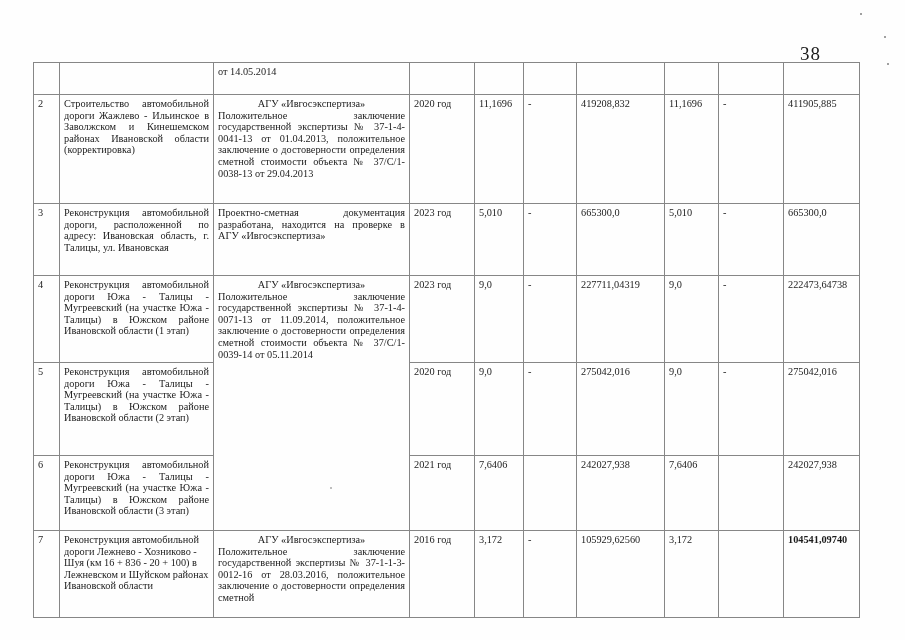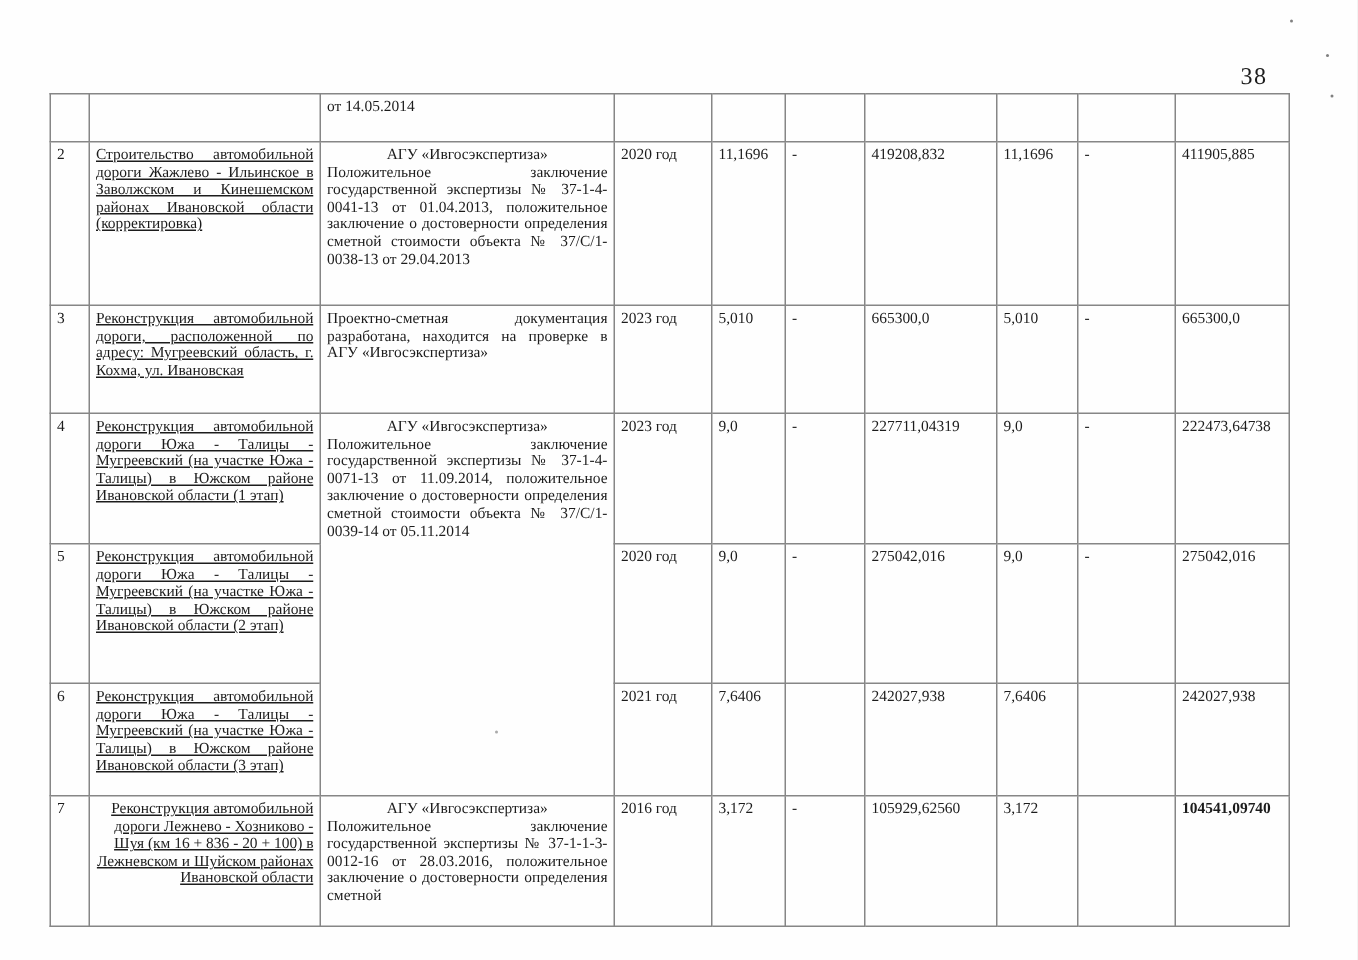--- a/index.html
+++ b/index.html
@@ -1,36 +1,36 @@
 <!DOCTYPE html>
 <html><head>
 <meta charset="utf-8">
 <style>
   html,body{margin:0;padding:0;background:#e9e9e9;}
   .page{
     position:relative;width:905px;height:640px;background:#fefefe;overflow:hidden;
     font-family:"Liberation Serif","DejaVu Serif",serif;color:#1c1c1c;
   }
   .page-number{
-    position:absolute;top:43px;left:827px;font-size:16px;letter-spacing:1px;
+    position:absolute;top:43px;left:800px;font-size:19px;letter-spacing:1px;
   }
   .speck{position:absolute;width:2px;height:2px;border-radius:50%;background:#555;opacity:.75;}
   table.doc{
     position:absolute;left:33px;top:62px;width:826px;
     border-collapse:collapse;table-layout:fixed;
   }
   table.doc td{
     border:1px solid #868686;vertical-align:top;overflow:hidden;
     font-size:10.3px;line-height:11.6px;padding:3px 4px 1px 4px;
   }
   tr.r0{height:32px} tr.r1{height:109px} tr.r2{height:72px} tr.r3{height:87px}
   tr.r4{height:93px} tr.r5{height:75px} tr.r6{height:87px}
   td.c-num{text-align:left;padding-left:5px;}
-  td.c-name{text-align:justify;text-decoration:underline;}
-  td.c-name.left{text-align:right;}
+  td.c-name{text-align:justify;}
+  td.c-name.left{text-align:left;}
   td.c-exp{text-align:justify;padding-left:5px;padding-right:5px;}
   td.c-year,td.c-pct,td.c-dash,td.c-amt{text-align:left;font-size:10.6px;padding-top:4px;}
   td.c-amt.bold{font-weight:700;}
   .clip{overflow:hidden;}
   .r0 .clip{max-height:27px}
   .r1 .clip{max-height:103px}
   .r2 .clip{max-height:66px}
   .r3 .clip{max-height:81px}
   .r4 .clip{max-height:87px}
   .r5 .clip{max-height:69px}
@@ -100,21 +100,21 @@
         <td class="c-dash">-</td>
         <td class="c-amt">419208,832</td>
         <td class="c-pct">11,1696</td>
         <td class="c-dash">-</td>
         <td class="c-amt">411905,885</td>
       </tr>
 
       <tr class="r2">
         <td class="c-num">3</td>
         <td class="c-name">
-            <div class="clip">Реконструкция автомобильной дороги, расположенной по адресу: Мугреевский область, г. Кохма, ул. Ивановская</div>
+            <div class="clip">Реконструкция автомобильной дороги, расположенной по адресу: Ивановская область, г. Талицы, ул. Ивановская</div>
           </td>
         <td class="c-exp">
           <div class="clip">
 
             <div>Проектно-сметная документация разработана, находится на проверке в АГУ «Ивгосэкспертиза»</div>
           </div>
         </td>
         <td class="c-year">2023 год</td>
         <td class="c-pct">5,010</td>
         <td class="c-dash">-</td>

